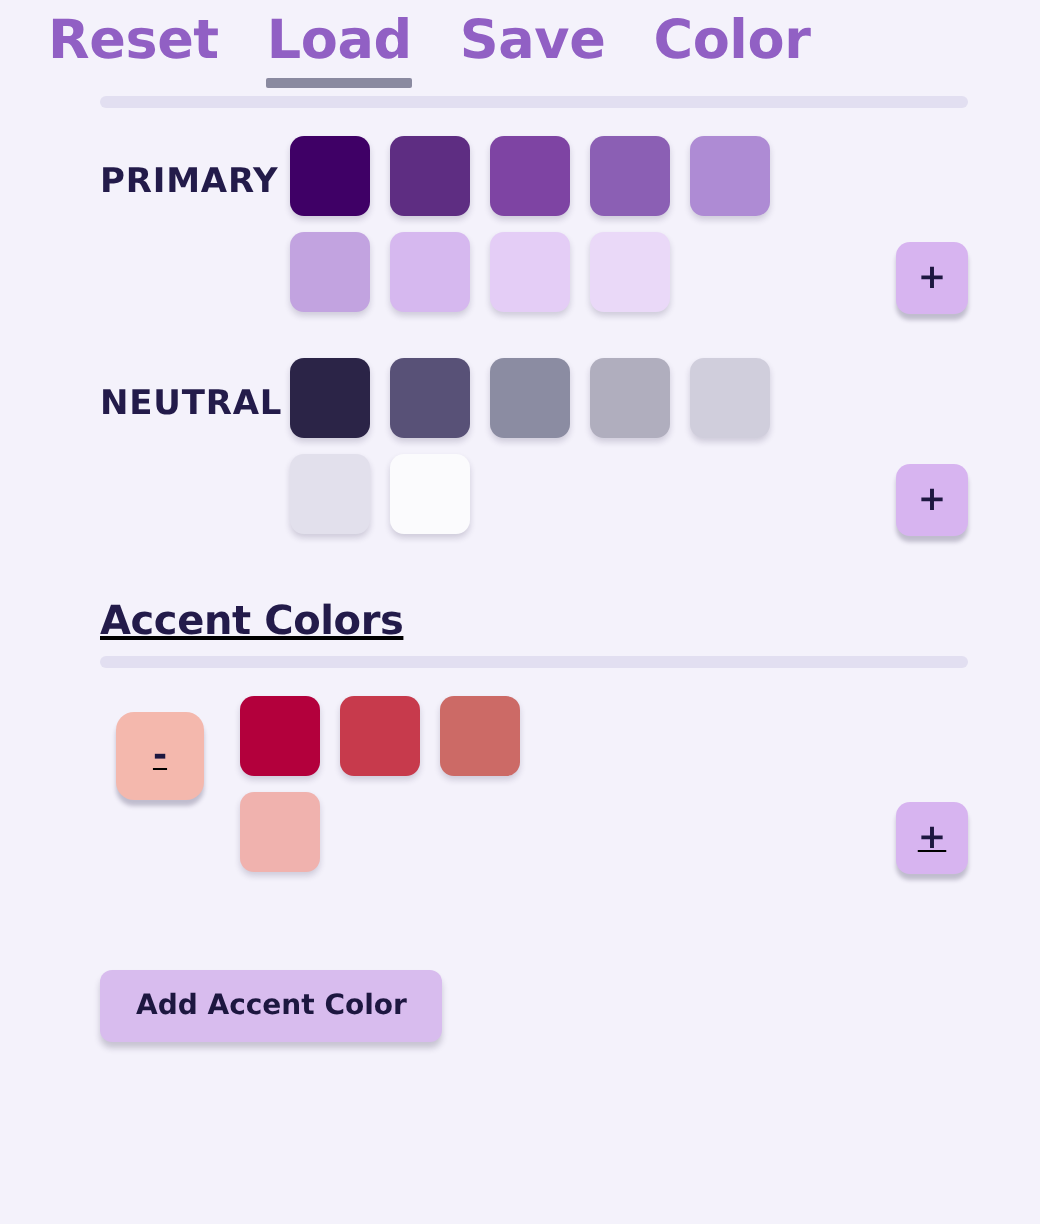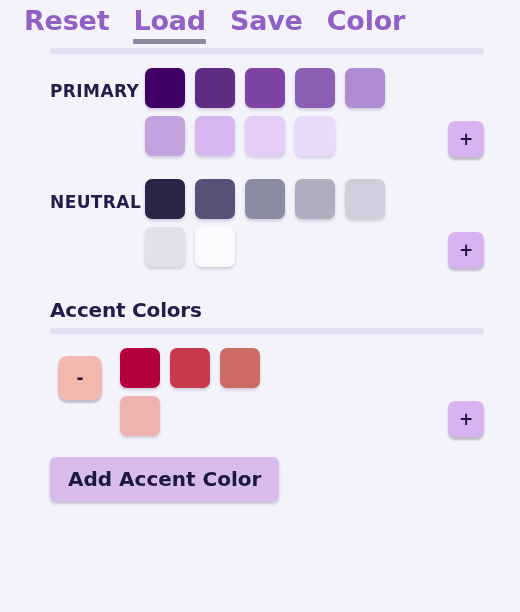--- a/index.html
+++ b/index.html
@@ -154,26 +154,27 @@
 
   
   .footer {
     padding: 14px 0 0 50px;
   }
   .add-accent-btn {
     background: #d8bcee;
     color: #1d1740;
     border: none;
     border-radius: 6px;
-    font-size: 20px;
+    font-size: 14px;
     font-weight: 700;
     padding: 10px 18px;
     cursor: pointer;
     box-shadow: 0 3px 3px rgba(40,30,70,0.22);
     font-family: "DejaVu Sans", "Liberation Sans", sans-serif;
+    margin-top: 28px;
   }
 </style>
 </head>
 <body style="background: rgb(244, 242, 251);">
 
 <div class="navbar">
   <div class="nav-item" style="color: rgb(145, 96, 196);">
     <span>Reset</span>
   </div>
   <div class="nav-item active" style="color: rgb(145, 96, 196);">
@@ -224,21 +225,21 @@
           <div class="swatch" title="#fbfbfd" style="background: rgb(251, 251, 253);"></div>
         </div>
       <div class="spacer-flex"></div>
       <div class="add-slot">
         <button class="sq-btn" style="margin-top: 50px; background: rgb(215, 180, 240);">+</button>
       </div>
     </div>
   </div>
 </div>
 
-<div class="section" style="margin-top:30px;">
+<div class="section" style="margin-top:30px;text-decoration:underline;">
   <div class="section-title" style="color: rgb(35, 27, 74);">Accent Colors</div>
   <div class="section-rule" style="background: rgb(226, 223, 241);"></div>
 
   <div class="group">
     <div class="group-row">
       <div class="accent-remove-wrap">
         <button class="sq-btn remove" style="background: rgb(244, 184, 173);">-</button>
       </div>
       <div class="swatch-area accent-area" style="max-width:150px;margin-left:18px;">
           <div class="swatch" title="#b3003c" style="background: rgb(179, 0, 60);"></div>

